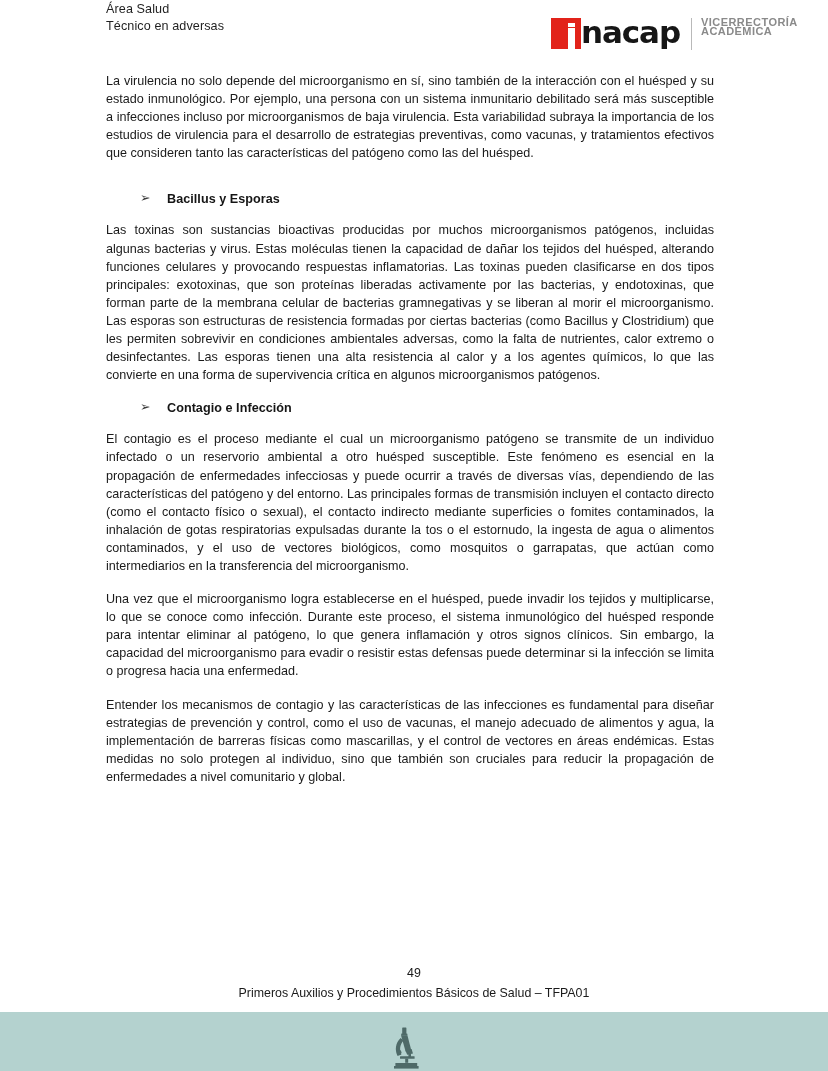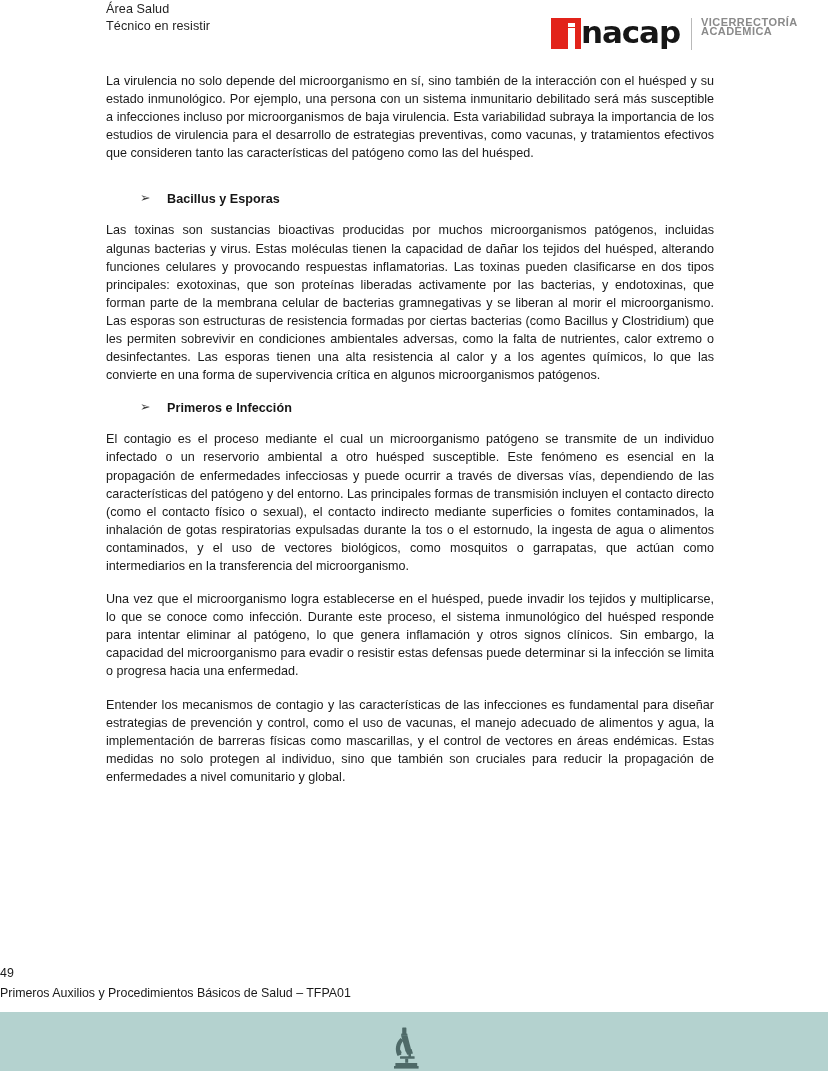--- a/index.html
+++ b/index.html
@@ -141,21 +141,21 @@
     margin-left: 27px;
     letter-spacing: 0.05px;
   }
 
   
   .footer {
     position: absolute;
     left: 0;
     top: 964px;
     width: 828px;
-    text-align: left;
+    text-align: center;
     font-size: 12.4px;
     line-height: 19px;
     color: #1a1a1a;
   }
   .footer .pageno { display: block; margin-bottom: 1px; }
   .footer .ftext { display: block; }
 
   
   .bottom-band {
     position: absolute;
@@ -176,21 +176,21 @@
 </style>
 </head>
 <body>
 
 <div class="page">
 
   <div class="header">
 
     <div class="header-left">
       <div>Área Salud</div>
-      <div>Técnico en resistir</div>
+      <div>Técnico en adversas</div>
     </div>
 
     <div class="logo">
       <div class="logo-mark">
         <span class="i-stem"></span>
         <span class="i-gap"></span>
       </div>
       <div class="logo-word">nacap</div>
       <div class="logo-divider"></div>
       <div class="logo-sub">
@@ -207,21 +207,21 @@
 
     <div class="bullet">
       <span class="arrow">➢</span>
       <span class="blabel">Bacillus y Esporas</span>
     </div>
 
     <p class="para">Las toxinas son sustancias bioactivas producidas por muchos microorganismos patógenos, incluidas algunas bacterias y virus. Estas moléculas tienen la capacidad de dañar los tejidos del huésped, alterando funciones celulares y provocando respuestas inflamatorias. Las toxinas pueden clasificarse en dos tipos principales: exotoxinas, que son proteínas liberadas activamente por las bacterias, y endotoxinas, que forman parte de la membrana celular de bacterias gramnegativas y se liberan al morir el microorganismo. Las esporas son estructuras de resistencia formadas por ciertas bacterias (como Bacillus y Clostridium) que les permiten sobrevivir en condiciones ambientales adversas, como la falta de nutrientes, calor extremo o desinfectantes. Las esporas tienen una alta resistencia al calor y a los agentes químicos, lo que las convierte en una forma de supervivencia crítica en algunos microorganismos patógenos.</p>
 
     <div class="bullet">
       <span class="arrow">➢</span>
-      <span class="blabel">Primeros e Infección</span>
+      <span class="blabel">Contagio e Infección</span>
     </div>
 
     <p class="para">El contagio es el proceso mediante el cual un microorganismo patógeno se transmite de un individuo infectado o un reservorio ambiental a otro huésped susceptible. Este fenómeno es esencial en la propagación de enfermedades infecciosas y puede ocurrir a través de diversas vías, dependiendo de las características del patógeno y del entorno. Las principales formas de transmisión incluyen el contacto directo (como el contacto físico o sexual), el contacto indirecto mediante superficies o fomites contaminados, la inhalación de gotas respiratorias expulsadas durante la tos o el estornudo, la ingesta de agua o alimentos contaminados, y el uso de vectores biológicos, como mosquitos o garrapatas, que actúan como intermediarios en la transferencia del microorganismo.</p>
 
     <p class="para">Una vez que el microorganismo logra establecerse en el huésped, puede invadir los tejidos y multiplicarse, lo que se conoce como infección. Durante este proceso, el sistema inmunológico del huésped responde para intentar eliminar al patógeno, lo que genera inflamación y otros signos clínicos. Sin embargo, la capacidad del microorganismo para evadir o resistir estas defensas puede determinar si la infección se limita o progresa hacia una enfermedad.</p>
 
     <p class="para">Entender los mecanismos de contagio y las características de las infecciones es fundamental para diseñar estrategias de prevención y control, como el uso de vacunas, el manejo adecuado de alimentos y agua, la implementación de barreras físicas como mascarillas, y el control de vectores en áreas endémicas. Estas medidas no solo protegen al individuo, sino que también son cruciales para reducir la propagación de enfermedades a nivel comunitario y global.</p>
 
   </div>
 

